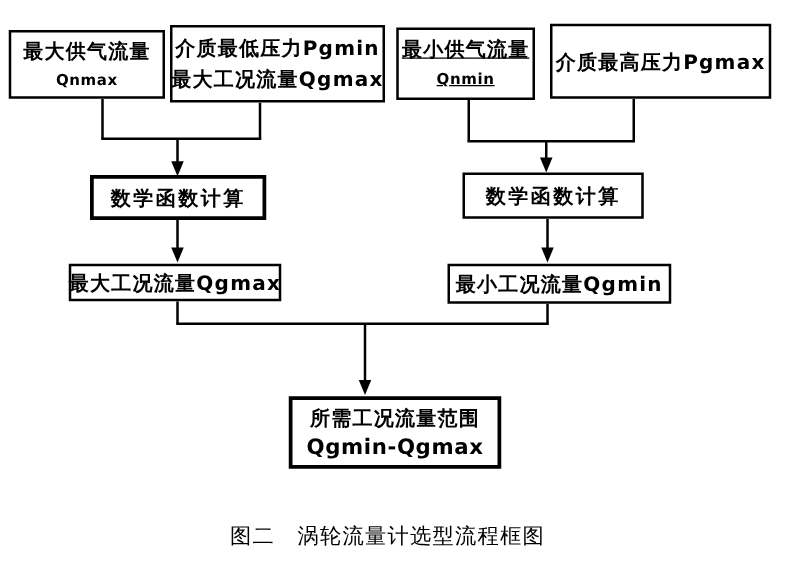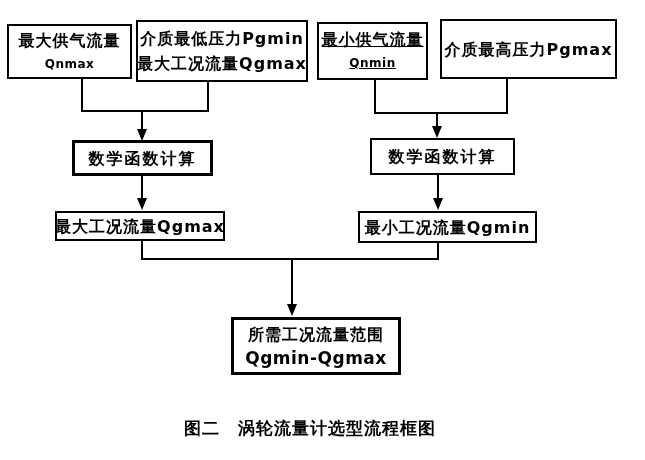--- a/index.html
+++ b/index.html
@@ -49,21 +49,21 @@
   #connectors {
     position: absolute;
     left: 0; top: 0;
     z-index: 1;
   }
   #caption {
     position: absolute;
     left: 0; top: 417px;
     width: 620px;
     text-align: center;
-    font-weight: bold;
+    font-weight: normal;
     font-size: 17px;
     letter-spacing: 1px;
     white-space: nowrap;
   }
   #caption .gap { display: inline-block; width: 18px; }
 </style>
 </head>
 <body>
 
 <div id="canvas">

